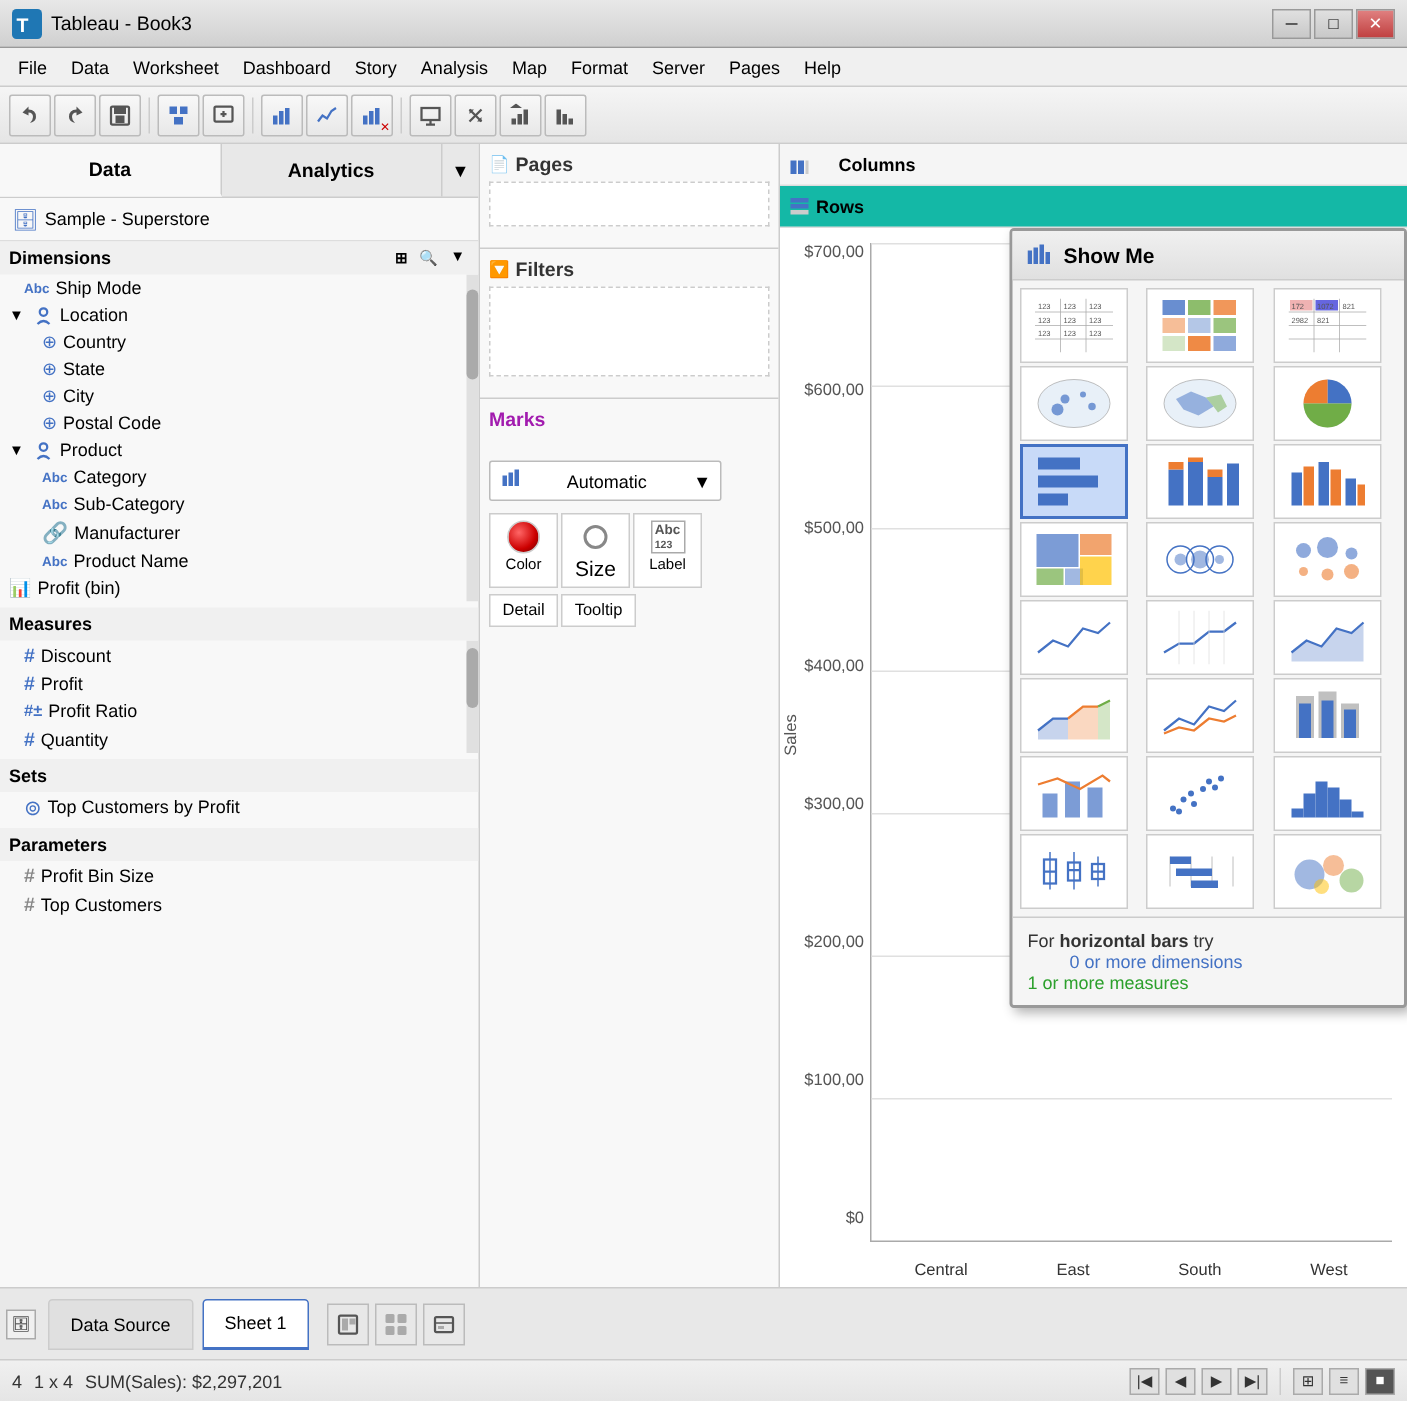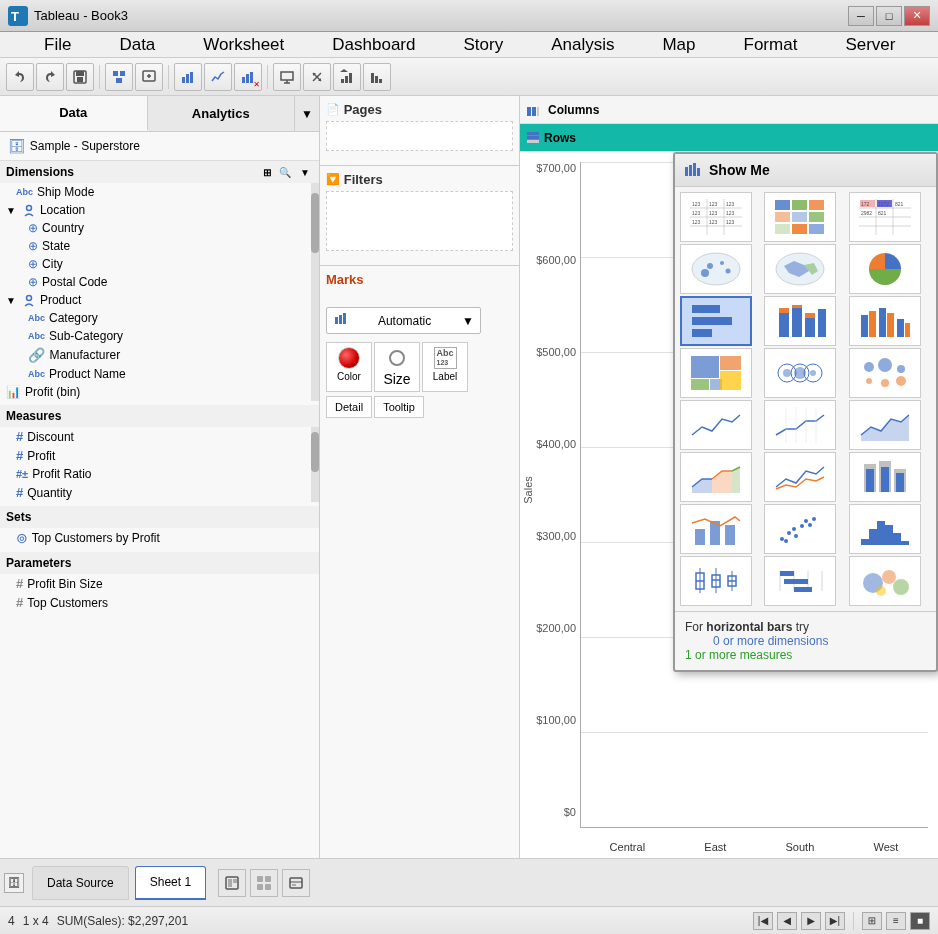--- a/index.html
+++ b/index.html
@@ -30,23 +30,22 @@
       background: #f0f0f0;
       border-bottom: 1px solid #ccc;
       height: 26px;
       display: flex;
       align-items: center;
       padding: 0 4px;
     }
     .menu-item {
       padding: 3px 8px;
       cursor: pointer;
-      font-size: 17px;
+      font-size: 12px;
       color: #000;
-      margin-left: 32px;
     }
 
     
     .toolbar {
       background: linear-gradient(to bottom, #f5f5f5, #e5e5e5);
       border-bottom: 1px solid #ccc;
       height: 38px;
       display: flex;
       align-items: center;
       padding: 0 6px;
@@ -422,21 +421,21 @@
 
       <div style="padding:6px;border-bottom:1px solid #ccc;min-height:100px;">
         <div style="font-weight:bold;font-size:13px;color:#333;margin-bottom:4px;display:flex;align-items:center;gap:4px;">
           <span style="font-size:11px;">🔽</span>
           <span>Filters</span>
         </div>
         <div style="background:#fff;border:1px dashed #ccc;min-height:60px;"></div>
       </div>
 
       <div style="padding:6px;flex:1;">
-        <div style="font-weight:bold;font-size:13px;color:#c2410c;margin-bottom:6px;">Marks</div>
+        <div style="font-weight:bold;font-size:13px;color:#a21caf;margin-bottom:6px;">Marks</div>
 
         <div style="display:flex;align-items:center;gap:4px;border:1px solid #bbb;padding:4px 6px;background:#fff;cursor:pointer;width:155px;justify-content:space-between;border-radius:2px;margin-top:20px;">
           <span style="font-size:12px;color:#4472c4;">
             <svg width="14" height="14" viewBox="0 0 14 14">
                 <rect x="2" y="5" width="3" height="7" fill="#4472c4"></rect>
                 <rect x="6" y="3" width="3" height="9" fill="#4472c4"></rect>
                 <rect x="10" y="1" width="3" height="11" fill="#4472c4"></rect>
               </svg>
           </span>
           <span>Automatic</span>
@@ -469,21 +468,21 @@
           <div style="border:1px solid #ccc;padding:4px 8px;background:#fff;cursor:pointer;font-size:11px;">
             <span>Tooltip</span>
           </div>
         </div>
       </div>
     </div>
 
     <div style="flex:1;display:flex;flex-direction:column;position:relative;overflow:hidden;">
 
       <div style="display:flex;align-items:center;height:28px;border-bottom:1px solid #ddd;background:#f5f5f5;padding:0 6px;">
-        <div style="display:flex;align-items:center;gap:8px;min-width:80px;">
+        <div style="display:flex;align-items:center;gap:19px;min-width:80px;">
           <svg width="14" height="14" viewBox="0 0 14 14">
               <rect x="1" y="4" width="4" height="9" fill="#4472c4"></rect>
               <rect x="6" y="4" width="4" height="9" fill="#4472c4"></rect>
               <rect x="11" y="4" width="2" height="9" fill="#ccc"></rect>
             </svg>
           <span style="font-size:12px;font-weight:bold;">Columns</span>
         </div>
         <div style="flex:1;height:20px;"></div>
       </div>
 

